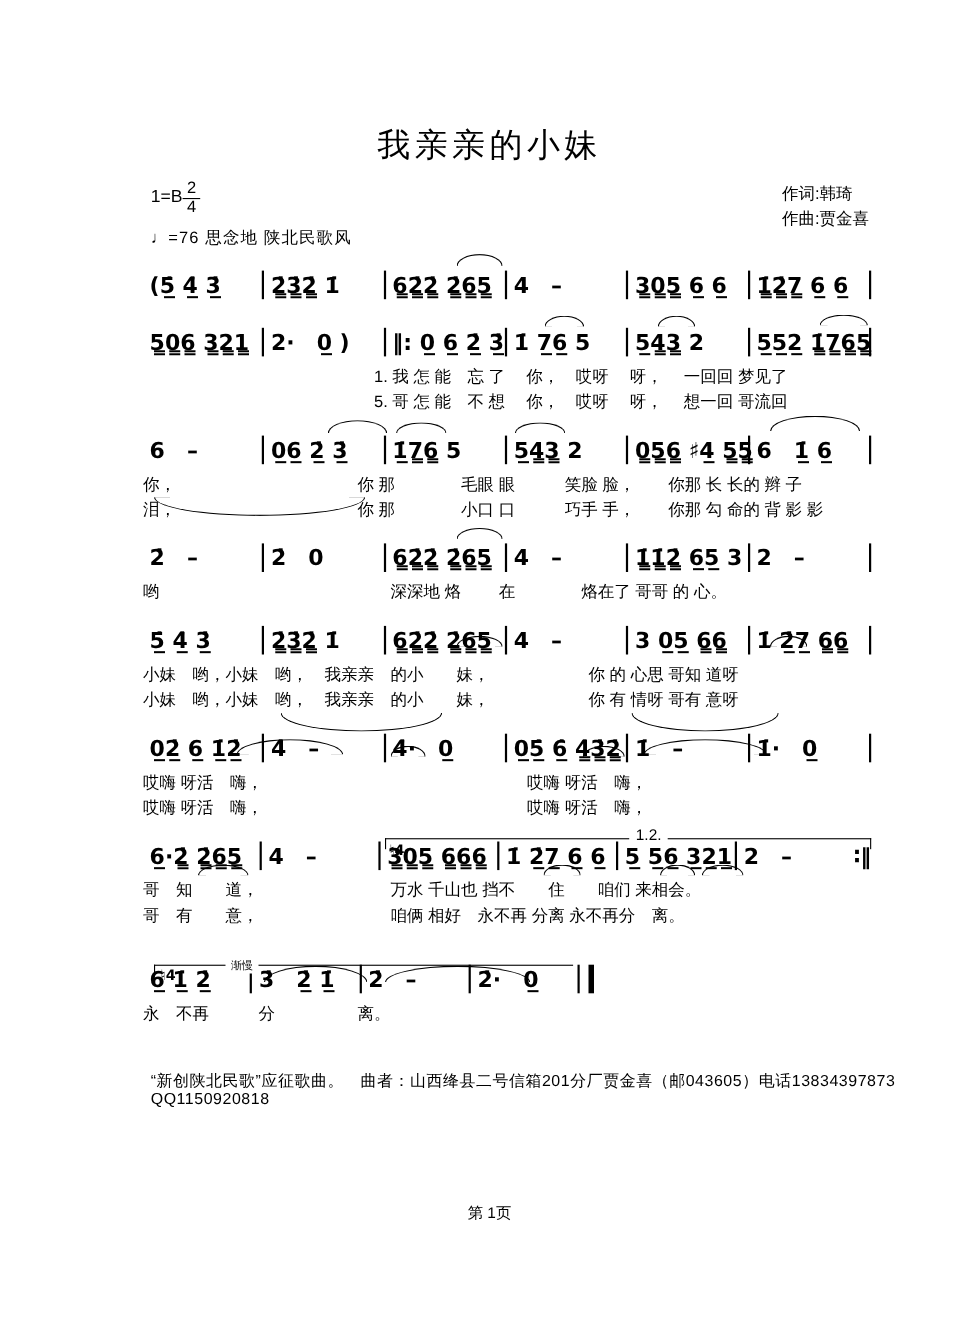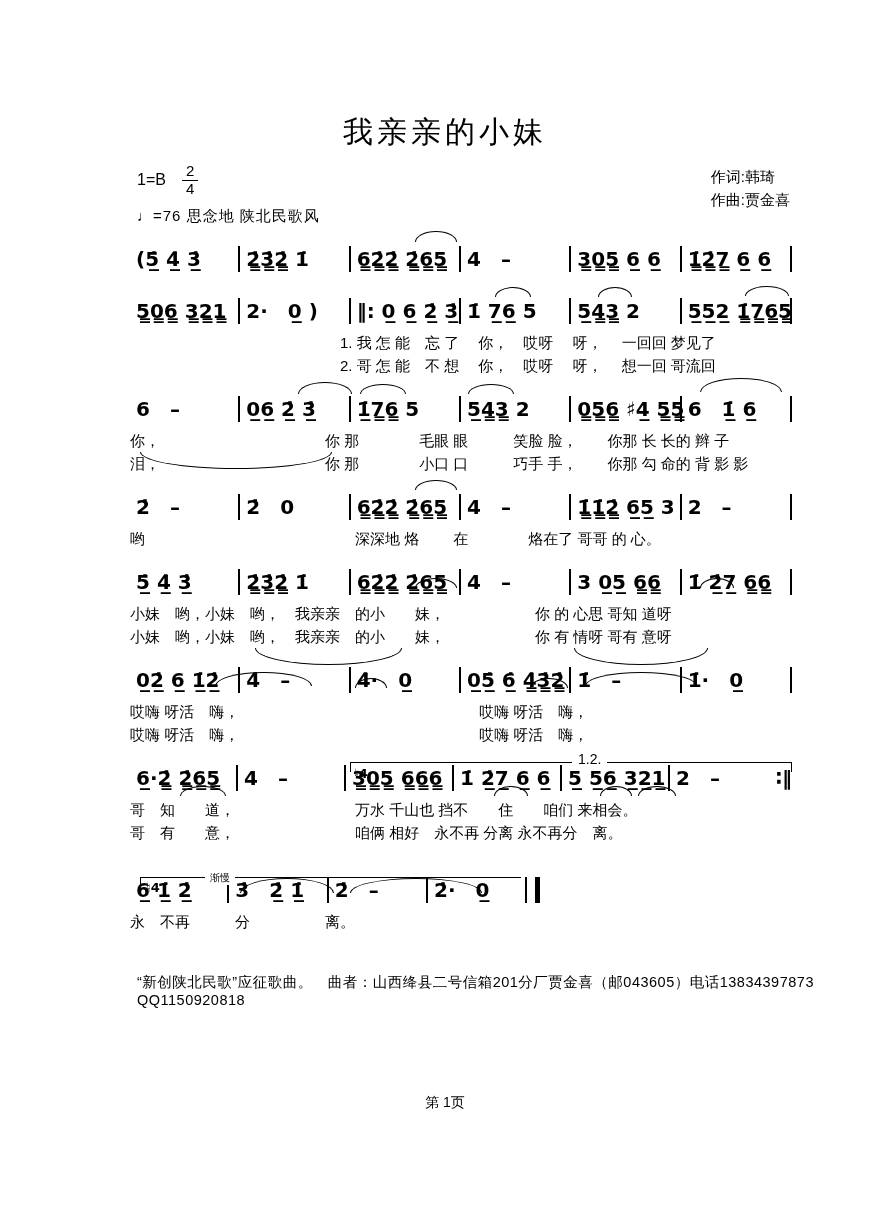--- a/index.html
+++ b/index.html
@@ -1,20 +1,20 @@
 <!DOCTYPE html>
 <html><head>
 <meta charset="utf-8">
 <style>
   html,body{margin:0;padding:0;background:#fff;}
   .page{position:relative;width:890px;height:1219px;background:#fff;color:#000;
         font-family:"Liberation Sans",sans-serif;overflow:hidden;}
   .title{padding-top:112px;text-align:center;font-size:30px;letter-spacing:4px;font-weight:500;}
   .header{display:flex;justify-content:space-between;margin:10px 100px 0 137px;height:72px;}
-  .keyrow{display:flex;align-items:center;gap:16px;font-size:16px;}
+  .keyrow{display:flex;align-items:center;gap:0;font-size:16px;}
   .frac{display:inline-flex;flex-direction:column;align-items:center;font-size:15px;line-height:1.1;}
   .frac .den{border-top:1.3px solid #000;padding:0 4px;}
   .tempo{margin-top:10px;font-size:15px;letter-spacing:1px;}
   .credits{font-size:15px;line-height:1.55;text-align:left;padding-top:2px;}
   .score{width:662px;margin:4px 0 0 130px;}
   .sline{margin-bottom:12px;}
   .sline:nth-child(7){margin-top:10px;}
   .sline:nth-child(8){margin-top:26px;}
   .sline:nth-child(8) .notes-row{width:62%;}
   .notes-row{display:flex;align-items:center;height:40px;white-space:pre;
@@ -66,21 +66,21 @@
     </div>
   </div>
 
   <div class="score">
       <div class="sline">
         <div class="notes-row"><span class="measure">(5̲̇ 4̲̇ 3̲̇</span><span class="bar"></span><span class="measure">2̳̇3̳̇2̳̇ 1̇</span><span class="bar"></span><span class="measure">6̳2̳̇2̳̇ 2̳̇6̳5̳</span><span class="bar"></span><span class="measure">4　–</span><span class="bar"></span><span class="measure">3̳0̳5̳ 6̲ 6̲</span><span class="bar"></span><span class="measure">1̳̇2̳̇7̳ 6̲ 6̲</span><span class="endbar single"></span></div>
       </div>
       <div class="sline">
         <div class="notes-row"><span class="measure">5̳0̳6̳ 3̳2̳1̳</span><span class="bar"></span><span class="measure">2·　0̲ )</span><span class="bar"></span><span class="measure">‖: 0̲ 6̲ 2̲̇ 3̲̇</span><span class="bar"></span><span class="measure">1̇ 7̲6̲ 5</span><span class="bar"></span><span class="measure">5̲4̳3̳ 2</span><span class="bar"></span><span class="measure">5̲5̲2̲ 1̳̇7̳6̳5̳</span><span class="endbar single"></span></div>
         <div class="lyric">　　　　　　　　　　　　　　1. 我 怎 能　忘 了　 你，　哎呀　 呀，　 一回回 梦见了</div>
-        <div class="lyric">　　　　　　　　　　　　　　2. 哥 怎 能　不 想　 你，　哎呀　 呀，　 想一回 哥流回</div>
+        <div class="lyric">　　　　　　　　　　　　　　5. 哥 怎 能　不 想　 你，　哎呀　 呀，　 想一回 哥流回</div>
       </div>
       <div class="sline">
         <div class="notes-row"><span class="measure">6　–</span><span class="bar"></span><span class="measure">0̲6̲ 2̲̇ 3̲̇</span><span class="bar"></span><span class="measure">1̲̇7̳6̳ 5</span><span class="bar"></span><span class="measure">5̲4̳3̳ 2</span><span class="bar"></span><span class="measure">0̳5̳6̳ ♯4̲ 5̳5̳</span><span class="bar"></span><span class="measure">6　1̲̇ 6̲</span><span class="endbar single"></span></div>
         <div class="lyric">你，　　　　　　　　　　　你 那　　　　毛眼 眼　　　笑脸 脸，　　你那 长 长的 辫 子</div>
         <div class="lyric">泪，　　　　　　　　　　　你 那　　　　小口 口　　　巧手 手，　　你那 勾 命的 背 影 影</div>
       </div>
       <div class="sline">
         <div class="notes-row"><span class="measure">2̇　–</span><span class="bar"></span><span class="measure">2̇　0</span><span class="bar"></span><span class="measure">6̳2̳̇2̳̇ 2̳̇6̳5̳</span><span class="bar"></span><span class="measure">4　–</span><span class="bar"></span><span class="measure">1̳̇1̳̇2̳̇ 6̲5̲ 3</span><span class="bar"></span><span class="measure">2　–</span><span class="endbar single"></span></div>
         <div class="lyric">哟　　　　　　　　　　　　　　深深地 烙　　 在　　　　烙在了 哥哥 的 心。</div>
       </div>

